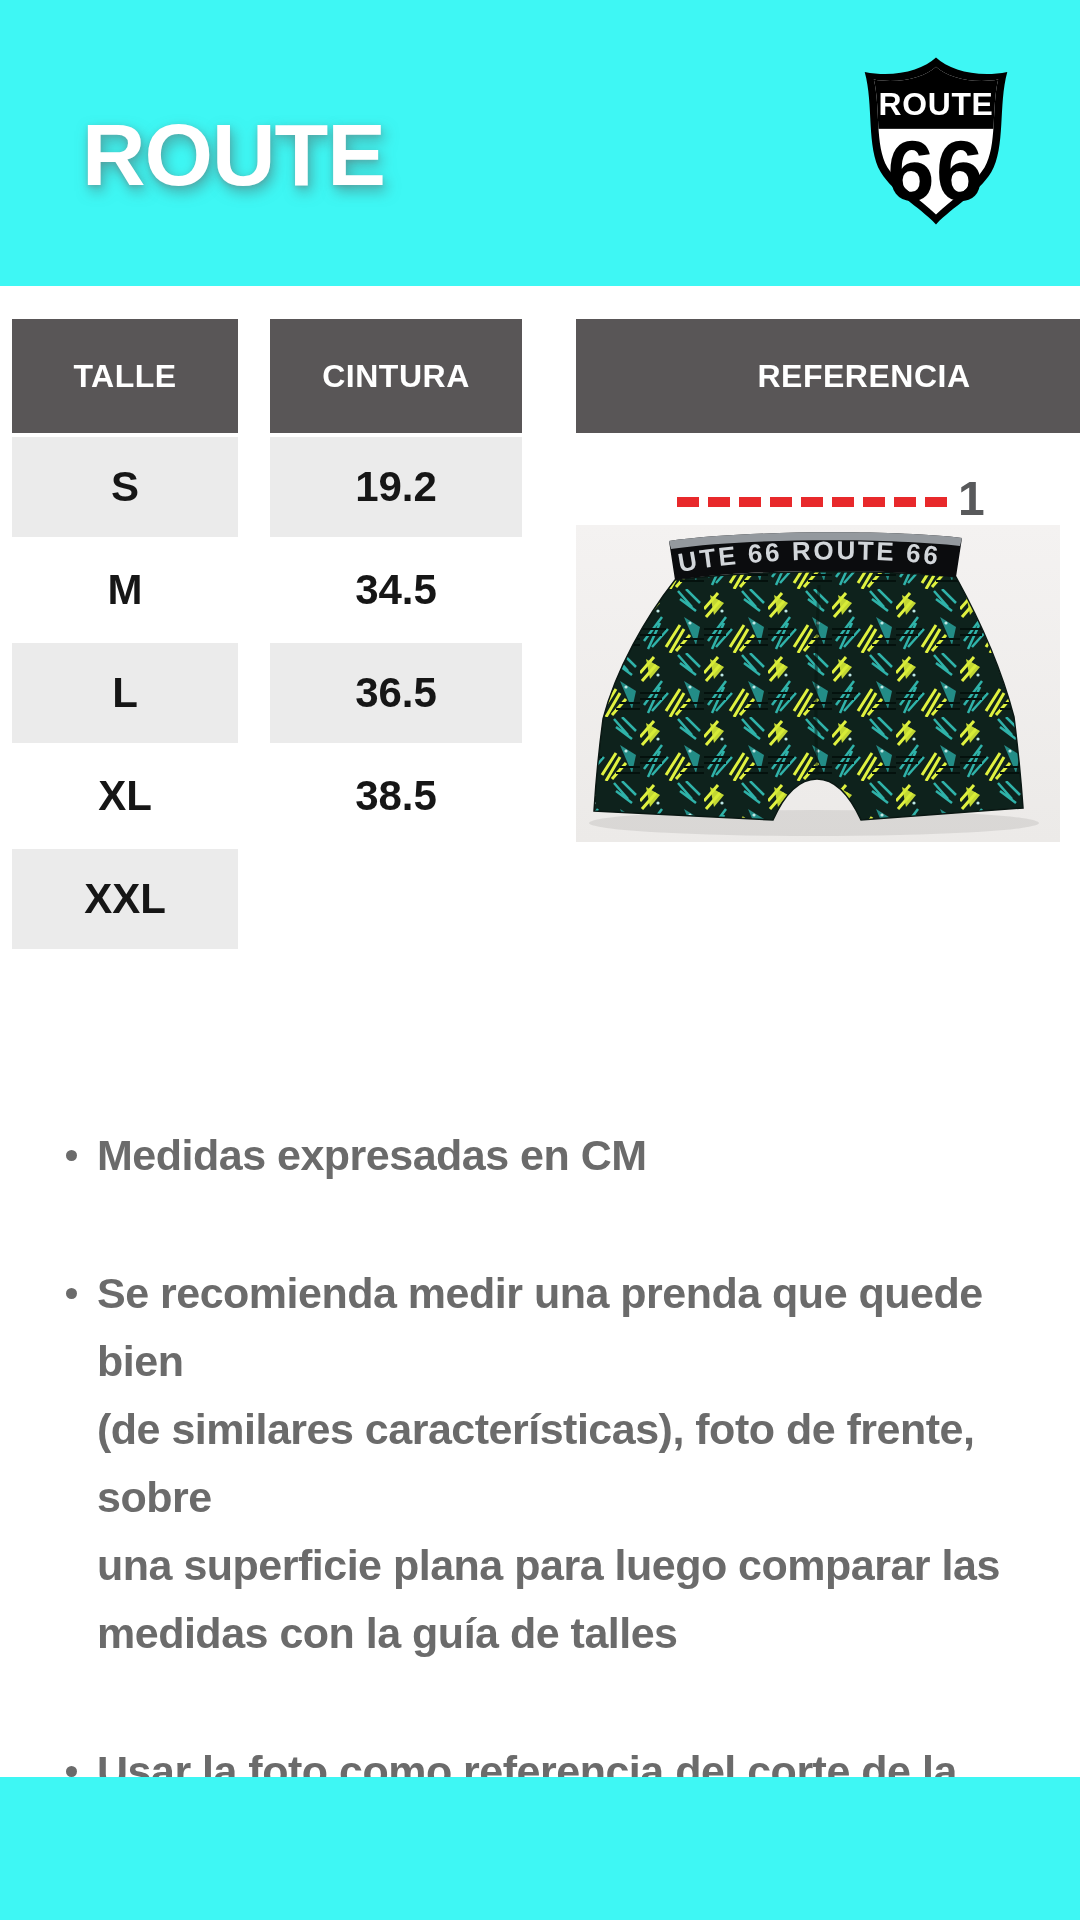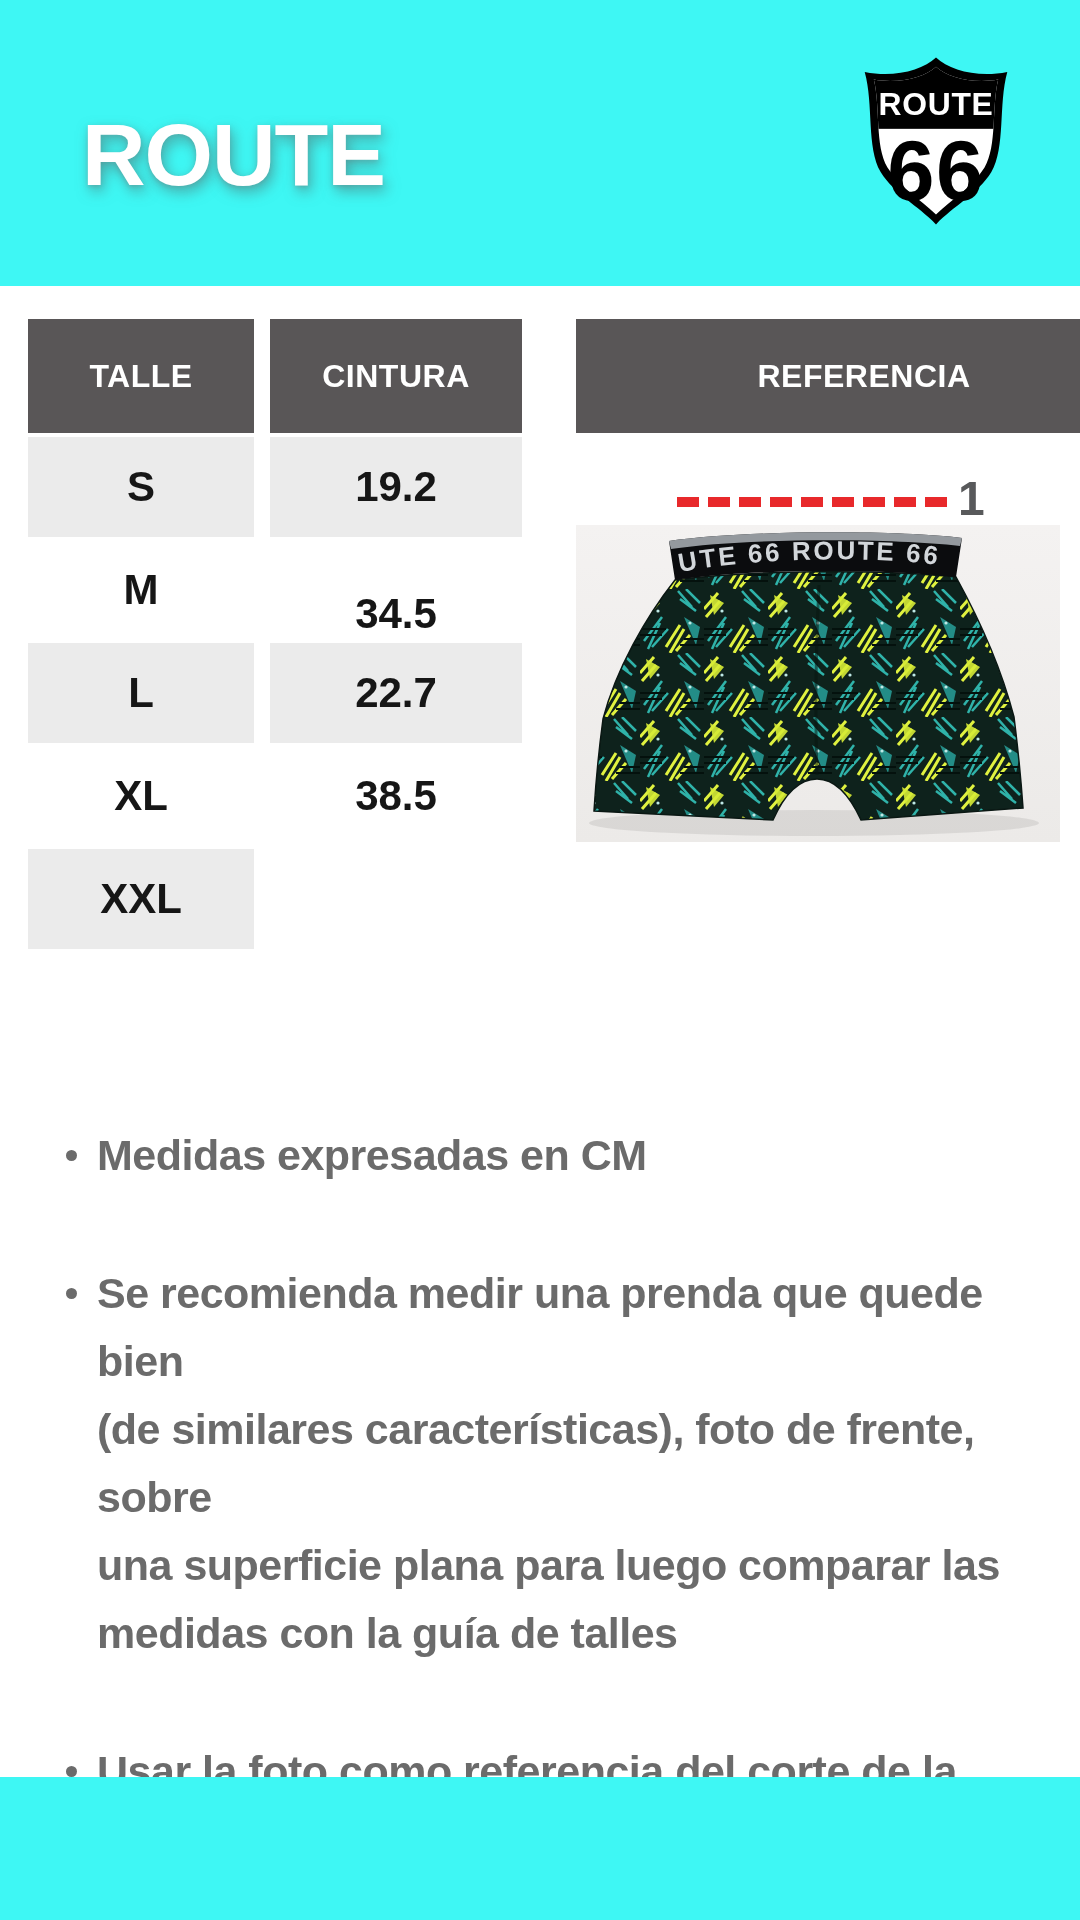--- a/index.html
+++ b/index.html
@@ -31,21 +31,21 @@
   .th,.td{
     position:absolute;display:flex;align-items:center;justify-content:center;
   }
   .th{
     top:319px;height:114px;background:var(--header_gray);
     color:#ffffff;font-size:32px;font-weight:bold;letter-spacing:0.5px;
   }
   .td{
     height:100px;font-size:42px;font-weight:bold;color:var(--cell_text);
   }
-  .col1{left:28px;width:226px;}
+  .col1{left:12px;width:226px;}
   .col2{left:270px;width:252px;}
   .col3{left:576px;width:576px;}
   .row-even{background:var(--row_gray);}
   .row-odd{background:#ffffff;}
 
   .dash-line{
     position:absolute;left:677px;top:497px;width:273px;height:10px;
     background:repeating-linear-gradient(90deg,var(--dash_red) 0 22px,transparent 22px 31px);
   }
   .callout{
@@ -93,24 +93,24 @@
   </svg>
 
   <div class="th col1">TALLE</div>
   <div class="th col2">CINTURA</div>
   <div class="th col3">REFERENCIA</div>
 
   <div class="td col1 row-even" style="top:437px">S</div>
   <div class="td col2 row-even" style="top:437px">19.2</div>
 
   <div class="td col1 row-odd" style="top:540px">M</div>
-  <div class="td col2 row-odd" style="top:564px">34.5</div>
+  <div class="td col2 row-odd" style="top:540px">34.5</div>
 
   <div class="td col1 row-even" style="top:643px">L</div>
-  <div class="td col2 row-even" style="top:643px">22.7</div>
+  <div class="td col2 row-even" style="top:643px">36.5</div>
 
   <div class="td col1 row-odd" style="top:746px">XL</div>
   <div class="td col2 row-odd" style="top:746px">38.5</div>
 
   <div class="td col1 row-even" style="top:849px">XXL</div>
 
   <div class="dash-line"></div>
   <div class="callout">1</div>
 
   <svg class="photo" viewBox="0 0 484 317" aria-hidden="true">

